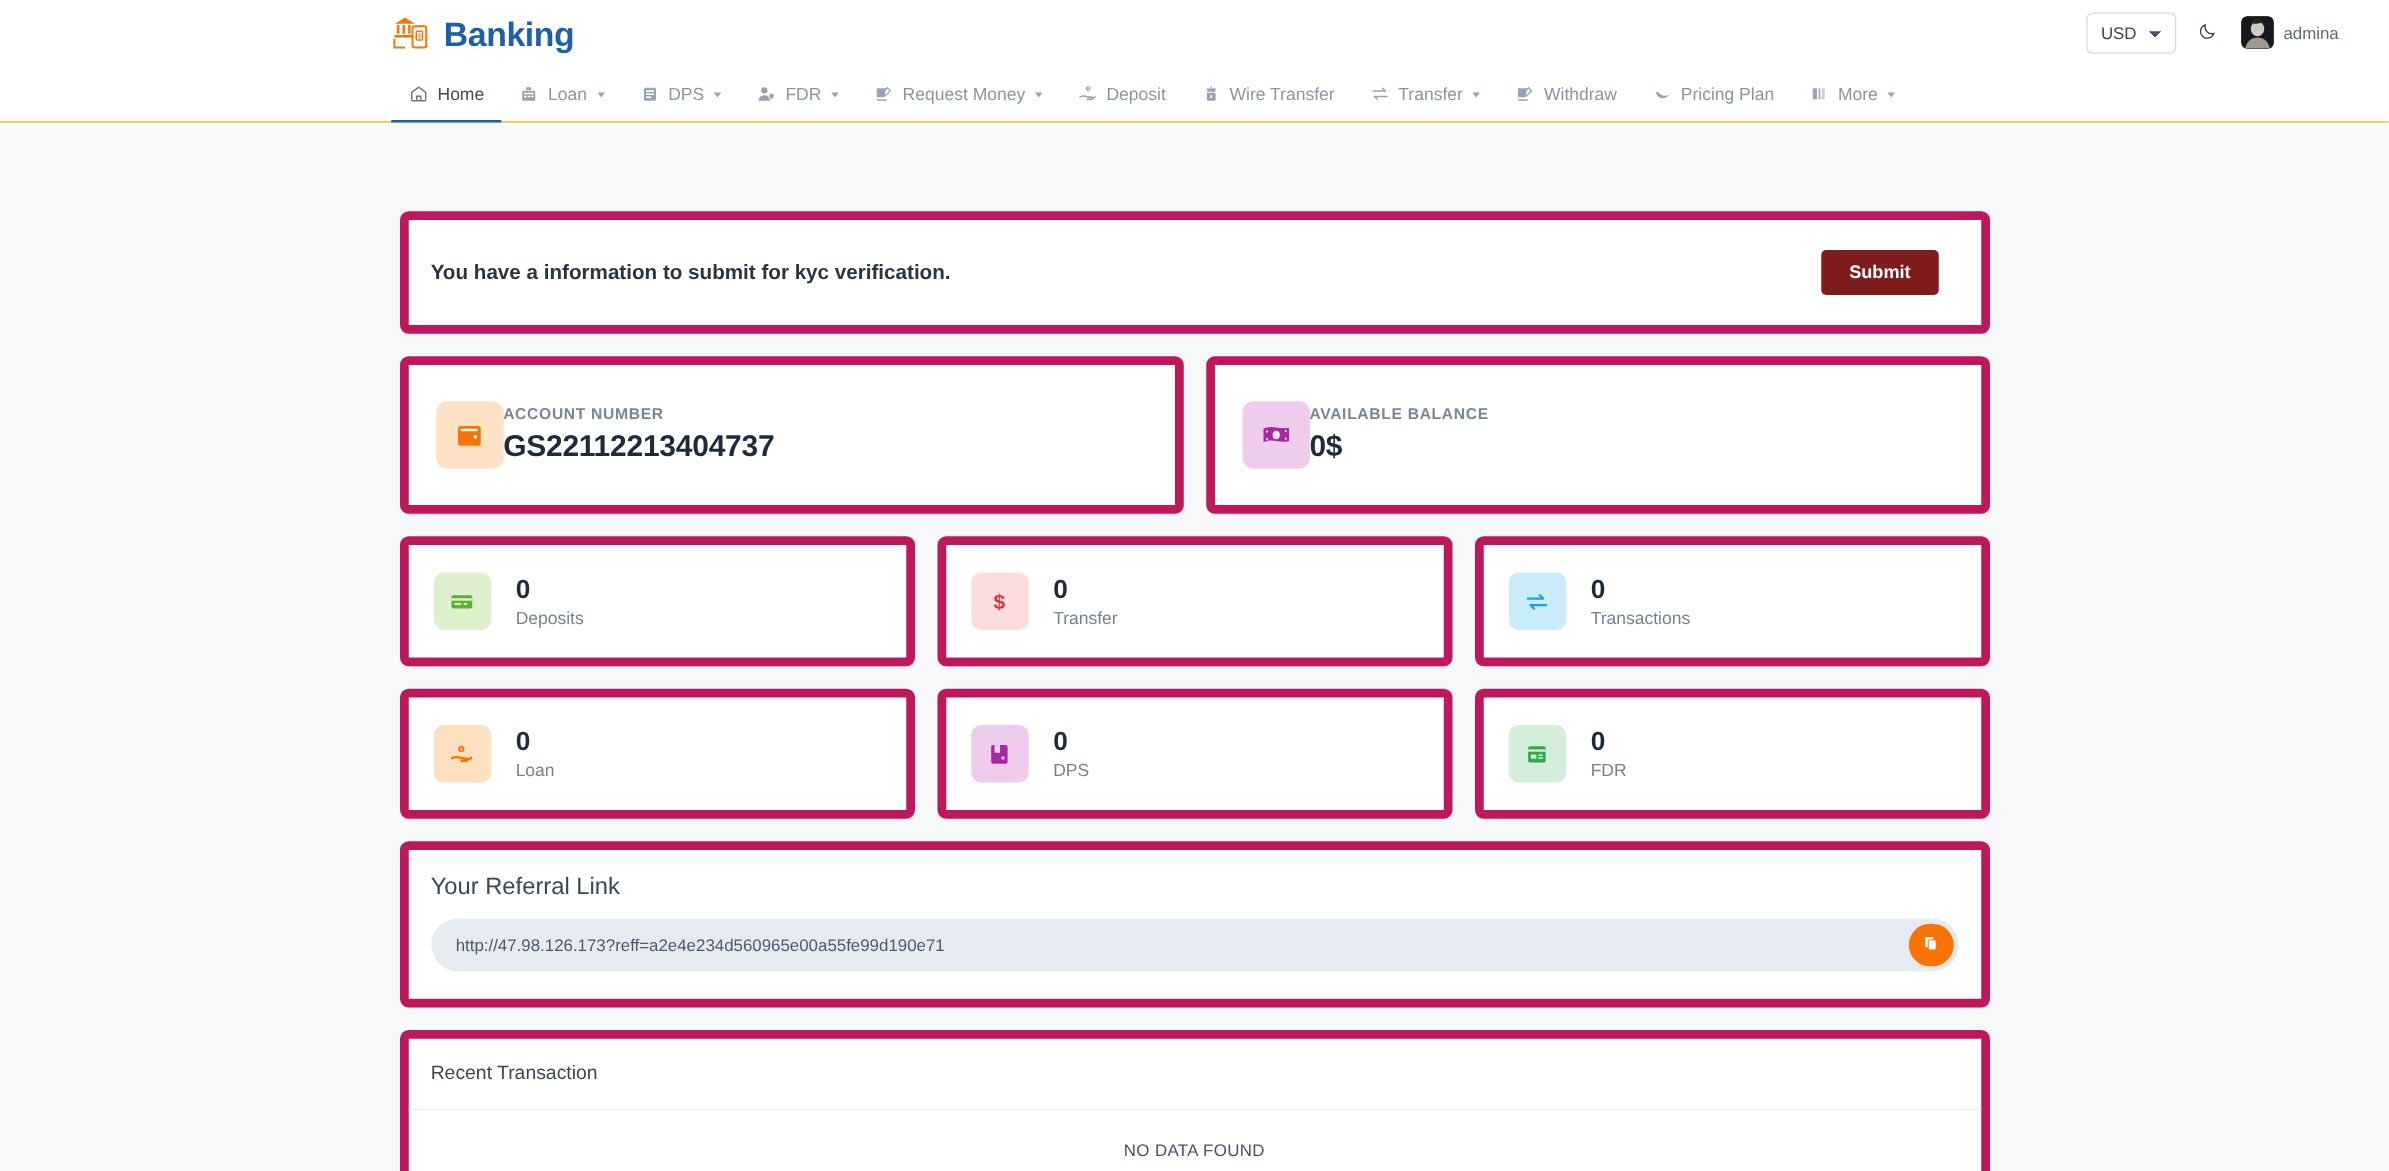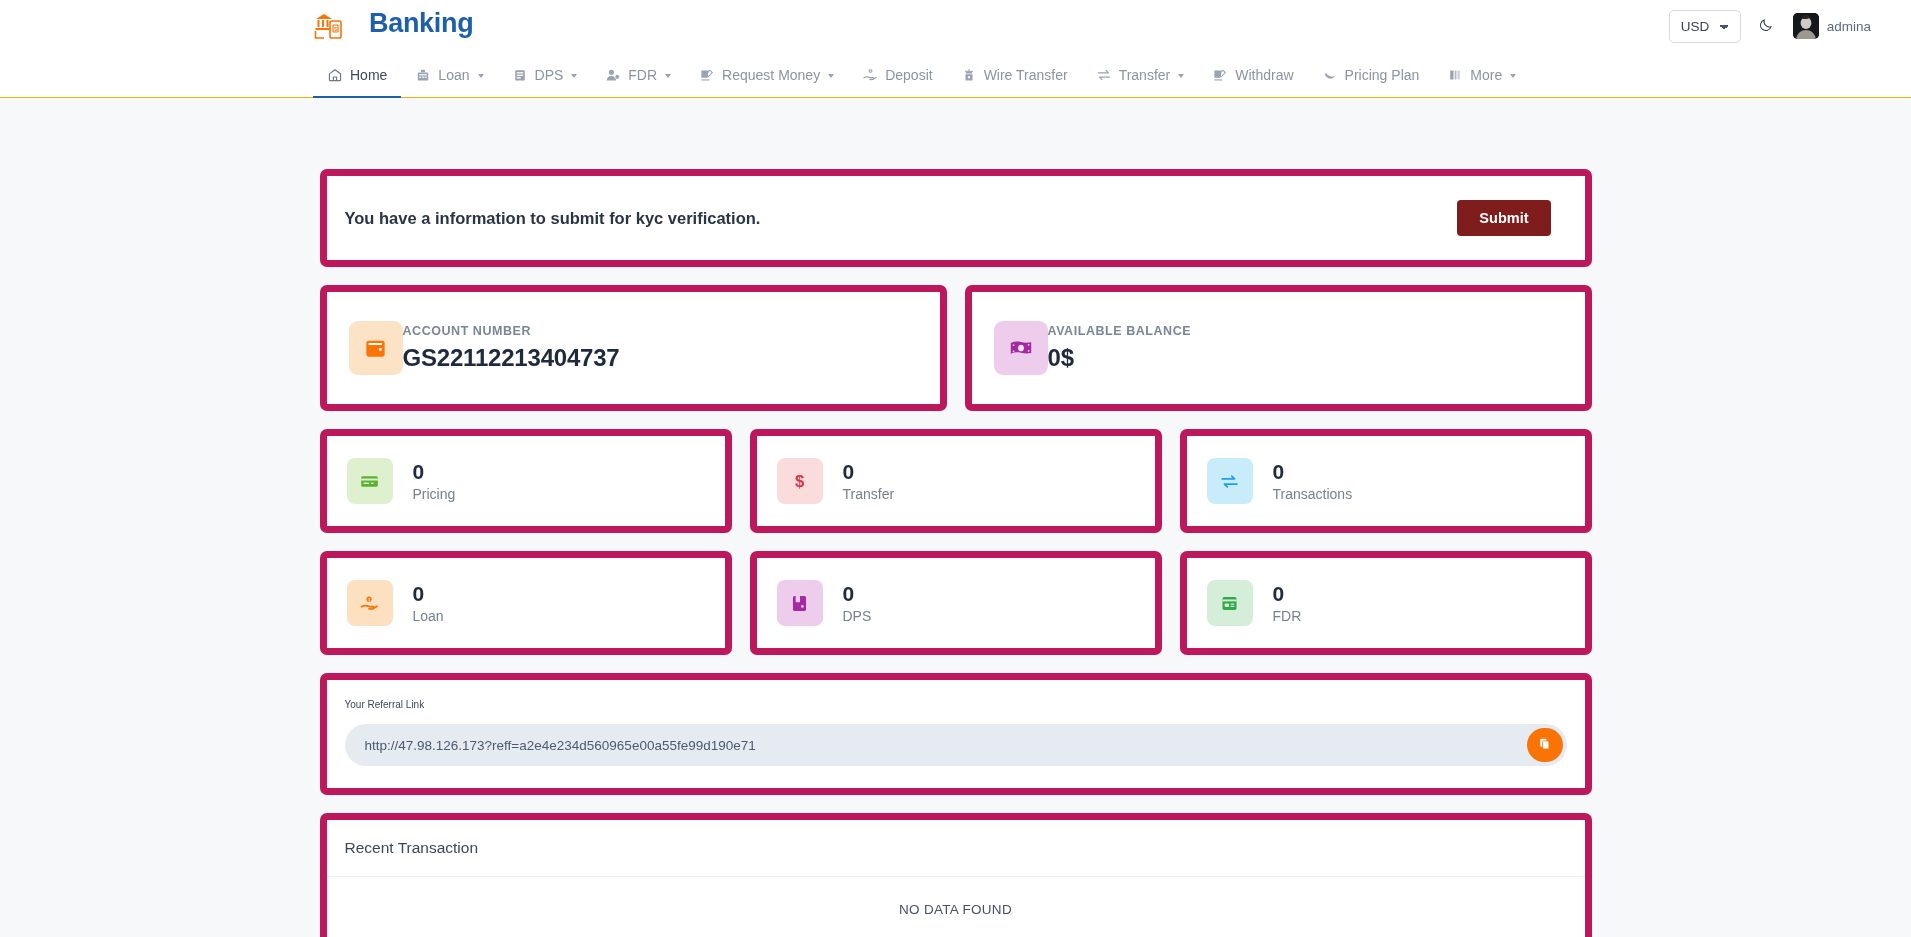--- a/index.html
+++ b/index.html
@@ -23,22 +23,22 @@
     height: 52px;
     background: #ffffff;
     display: flex;
     align-items: center;
     padding: 0 40px 0 0;
     position: relative;
   }
 
   .brand {
     display: flex;
-    align-items: flex-start;
-    gap: 22px;
+    align-items: flex-end;
+    gap: 8px;
     margin-left: 313px;
   }
   .brand-logo { width: 34px; height: 32px; display: block; }
   .brand-name {
     font-size: 27px;
     font-weight: 700;
     color: #1e5fa9;
     letter-spacing: -0.3px;
     line-height: 1;
   }
@@ -250,21 +250,21 @@
     color: #77808f;
     margin-top: 2px;
   }
 
   
   .referral {
     padding: 19px 18px 22px 18px;
     margin-bottom: 18px;
   }
   .referral-title {
-    font-size: 10px;
+    font-size: 19px;
     color: #3b4759;
     margin-bottom: 14px;
   }
   .referral-box {
     position: relative;
     background: #e6ebf1;
     border-radius: 26px;
     height: 42px;
     display: flex;
     align-items: center;
@@ -537,21 +537,21 @@
         <span class="stat-tile" style="background:#dff0cf">
           <svg viewBox="0 0 24 24" width="21" height="21" fill="#5cb033">
             <rect x="2.5" y="6" width="19" height="12" rx="1.8"></rect>
             <rect x="2.5" y="8.6" width="19" height="2.3" fill="#dff0cf"></rect>
             <rect x="5" y="13" width="6.5" height="1.8" rx="0.7" fill="#dff0cf"></rect>
             <rect x="13.5" y="13" width="3.3" height="1.8" rx="0.7" fill="#dff0cf"></rect>
           </svg>
         </span>
         <div>
           <div class="stat-num">0</div>
-          <div class="stat-label">Pricing</div>
+          <div class="stat-label">Deposits</div>
         </div>
       </div>
 
       <div class="card stat-card">
         <span class="stat-tile" style="background:#fadcdd">
           <svg viewBox="0 0 24 24" width="21" height="21">
             <text x="12" y="18.5" font-size="19" font-weight="bold" fill="#dc3545" text-anchor="middle" font-family="Liberation Sans, sans-serif">$</text>
           </svg>
         </span>
         <div>

